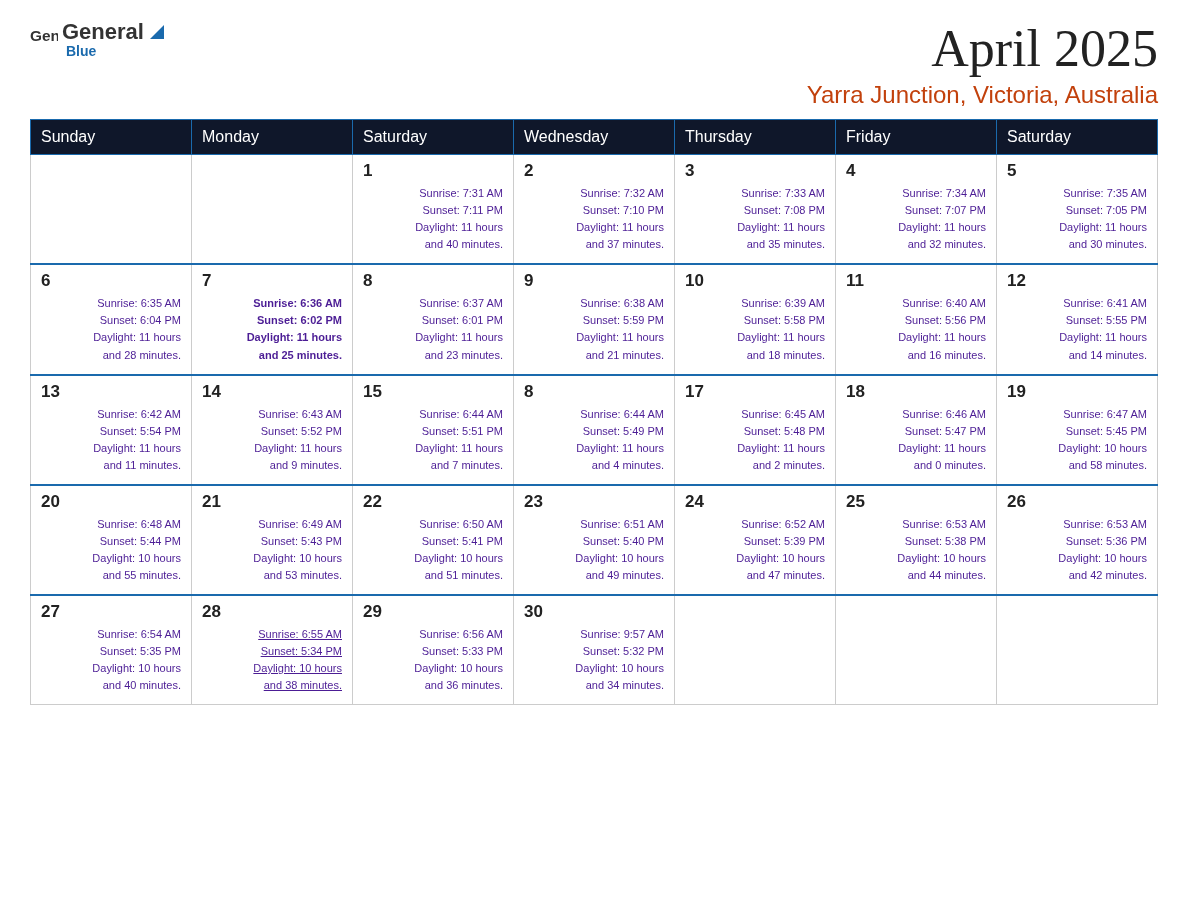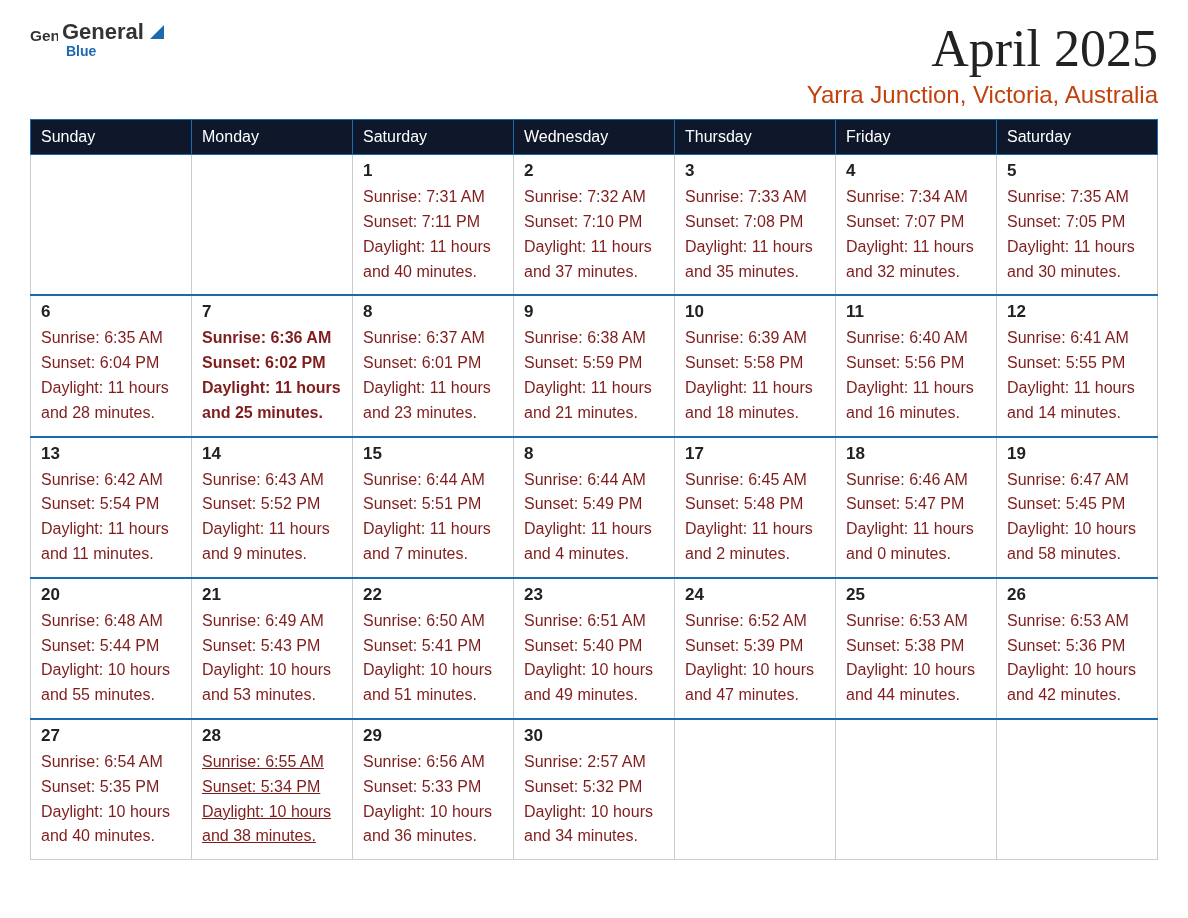--- a/index.html
+++ b/index.html
@@ -66,23 +66,24 @@
     .calendar tbody tr td.empty {
       background: #fff;
     }
     .day-number {
       font-size: 17px;
       font-weight: bold;
       color: #222;
       margin-bottom: 4px;
     }
     .day-info {
-      font-size: 16px;
-      color: #7f1d1d;
+      font-size: 11px;
+      color: #4c1d95;
       line-height: 1.55;
+      text-align: right;
     }
     .row-divider td {
       border-top: 2px solid #1a6aad !important;
     }
   </style>
 </head>
 <body>
 
 <div class="header">
   <div class="logo">
@@ -328,21 +329,21 @@
         </td>
         <td>
           <div class="day-number">29</div>
           <div class="day-info" style="white-space: pre-line;">Sunrise: 6:56 AM
 Sunset: 5:33 PM
 Daylight: 10 hours
 and 36 minutes.</div>
         </td>
         <td>
           <div class="day-number">30</div>
-          <div class="day-info" style="white-space: pre-line;">Sunrise: 2:57 AM
+          <div class="day-info" style="white-space: pre-line;">Sunrise: 9:57 AM
 Sunset: 5:32 PM
 Daylight: 10 hours
 and 34 minutes.</div>
         </td>
         <td class="empty"></td>
         <td class="empty"></td>
         <td class="empty"></td>
       </tr>
     </tbody>
 </table>

